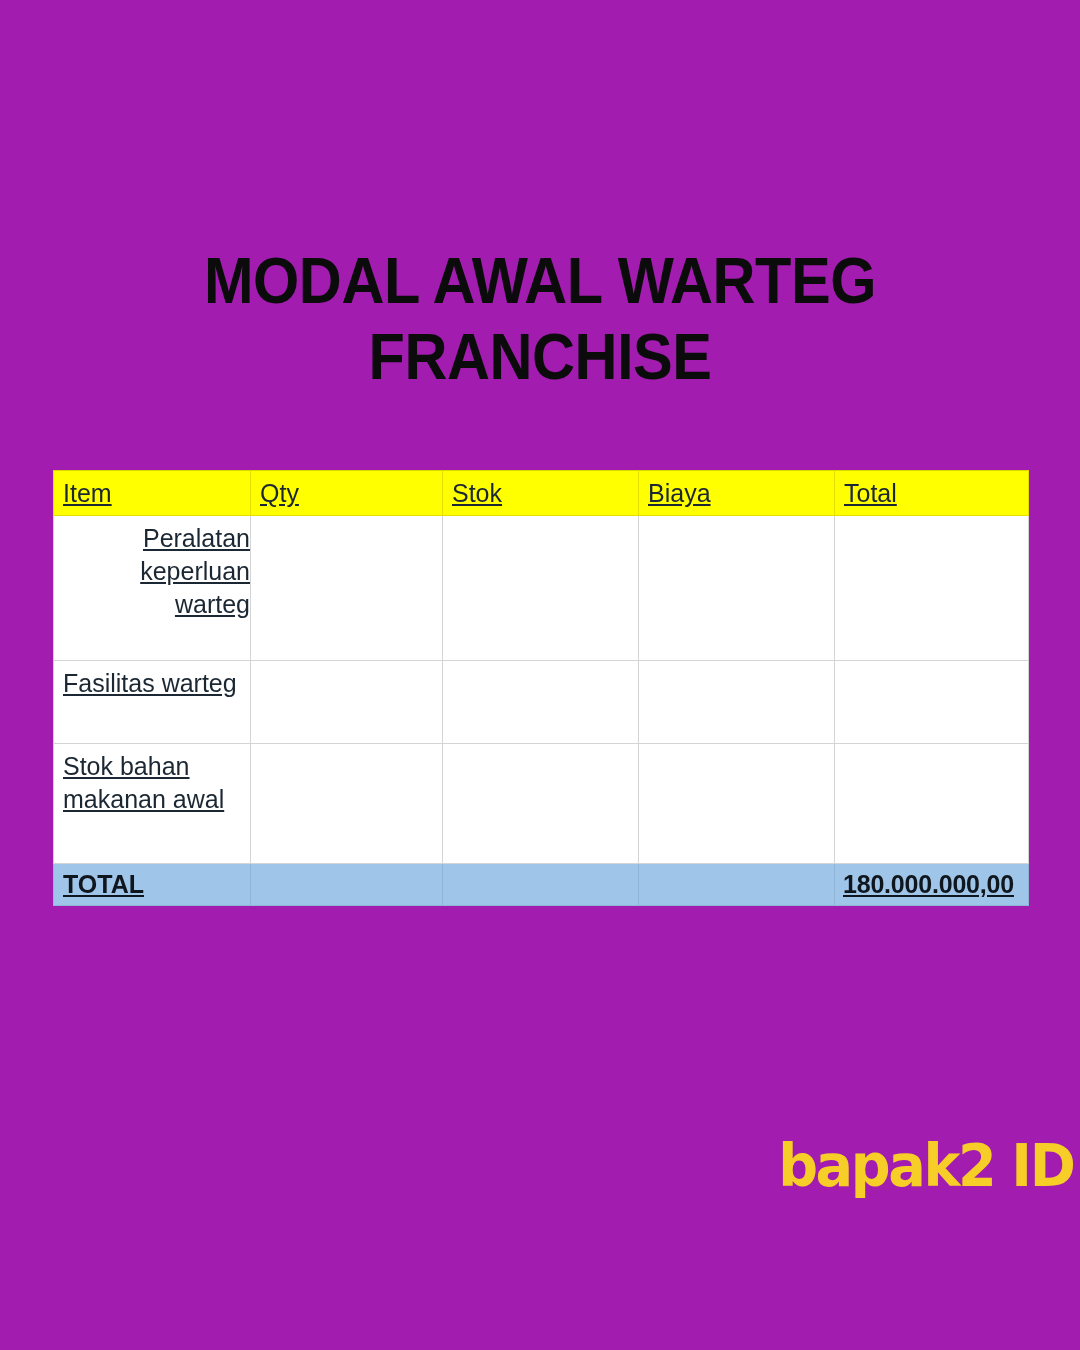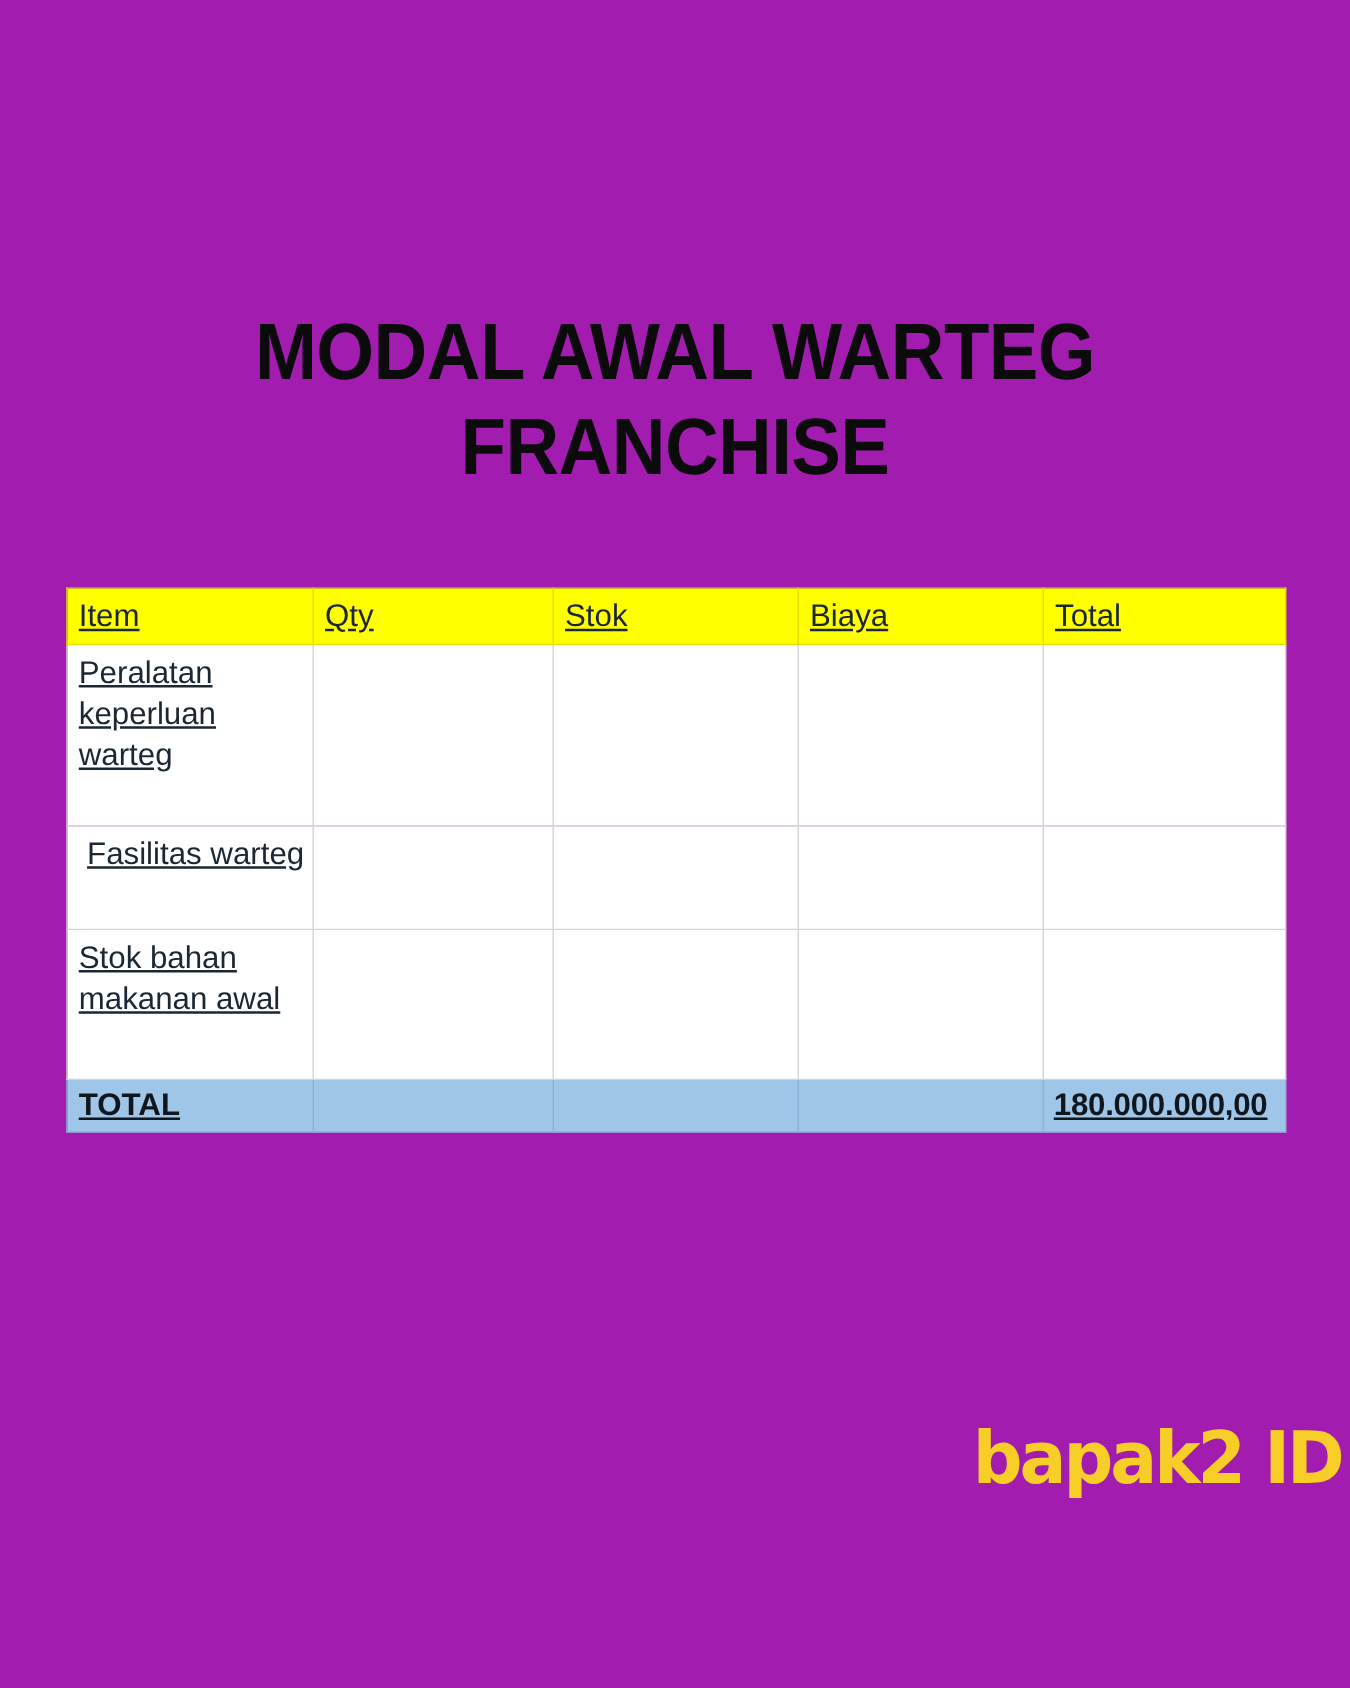--- a/index.html
+++ b/index.html
@@ -85,22 +85,22 @@
     padding-top: 3px;
     padding-bottom: 3px;
     font-weight: 400;
     color: #1b2733;
     vertical-align: middle;
     box-sizing: border-box;
   }
 
   
   tr.r1 td { height: 98px; }
-  tr.r2 td { height: 132px; }
-  tr.r3 td { height: 70px; text-align: center; }
+  tr.r2 td { height: 132px; text-align: right; }
+  tr.r3 td { height: 70px; }
   tr.r4 td { height: 107px; }
 
   
   tr.total-row td {
     background: #9fc5e8;
     border-color: #8fb4d6;
     height: 42px;
     padding-top: 2px;
     padding-bottom: 2px;
     vertical-align: middle;

